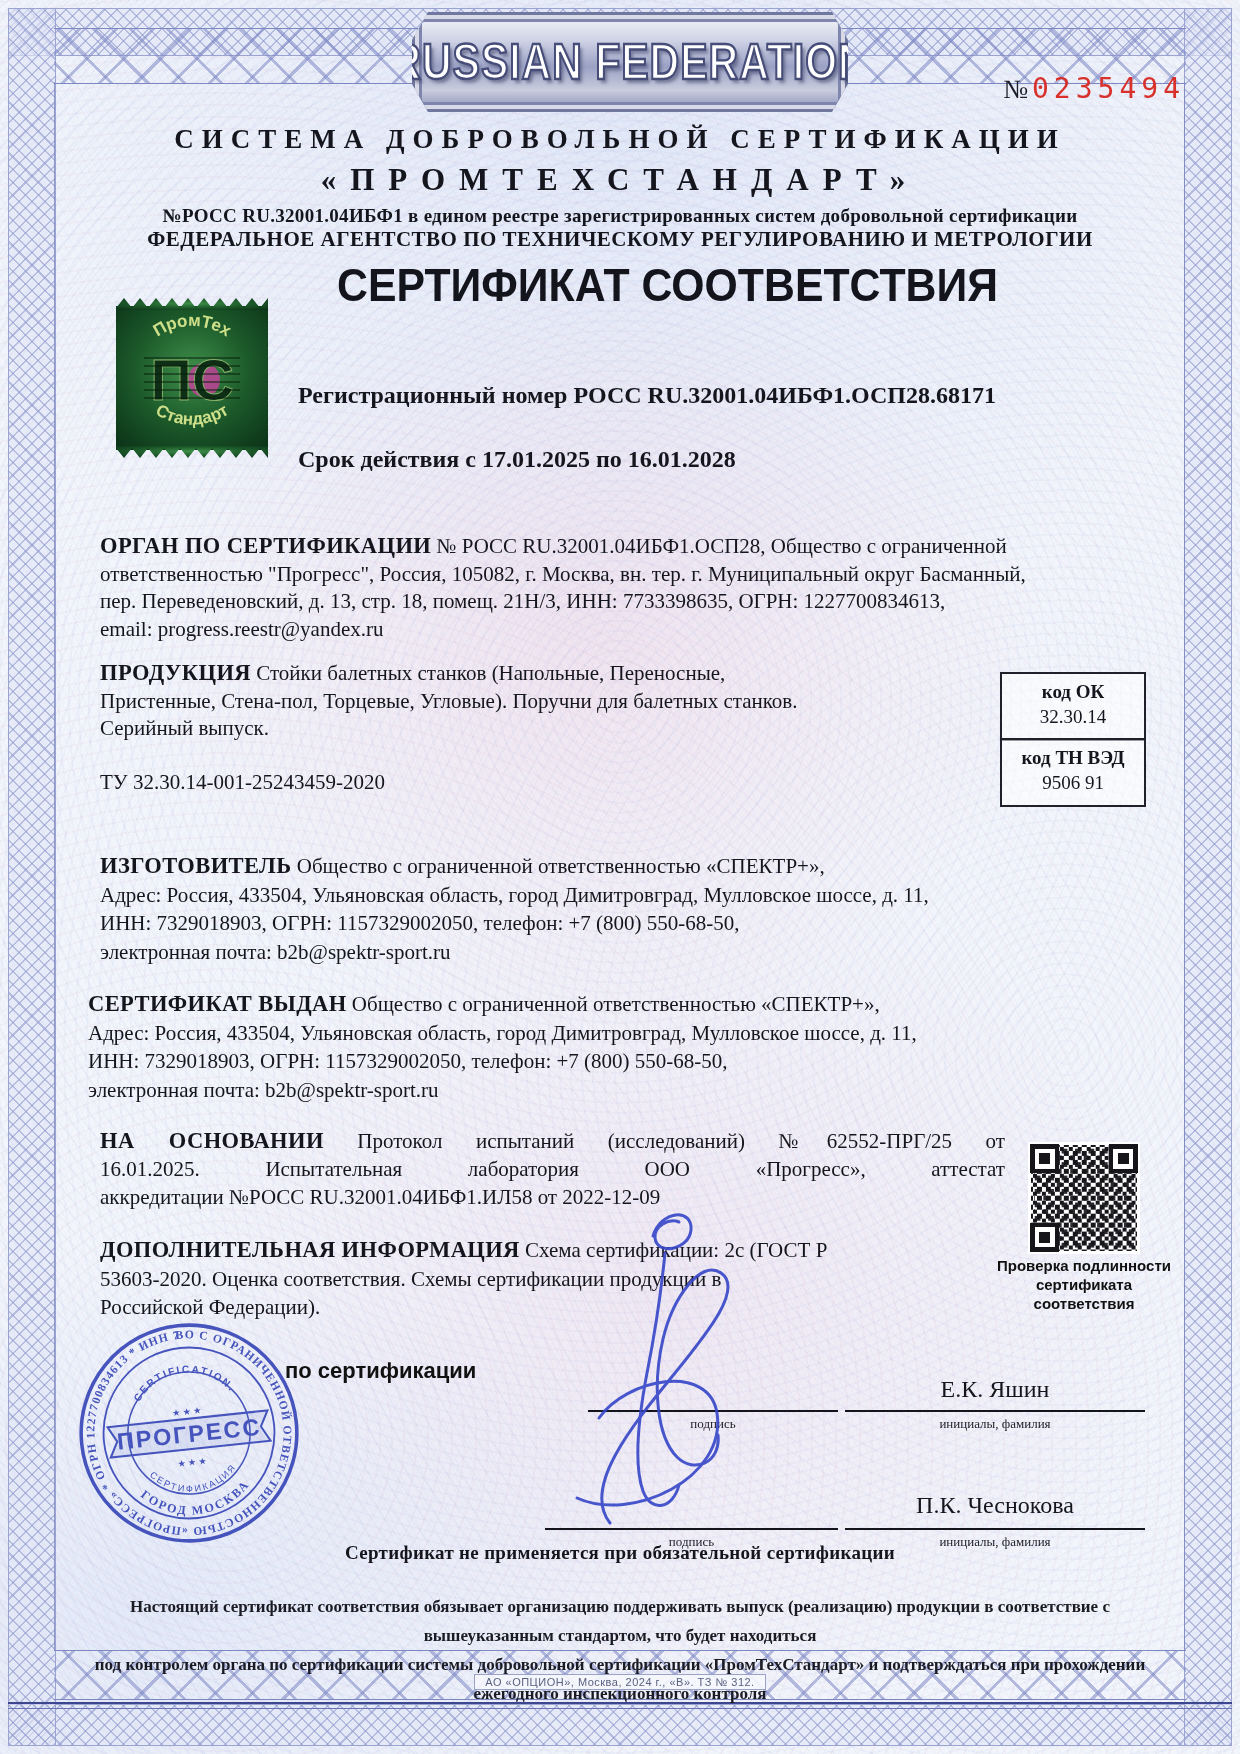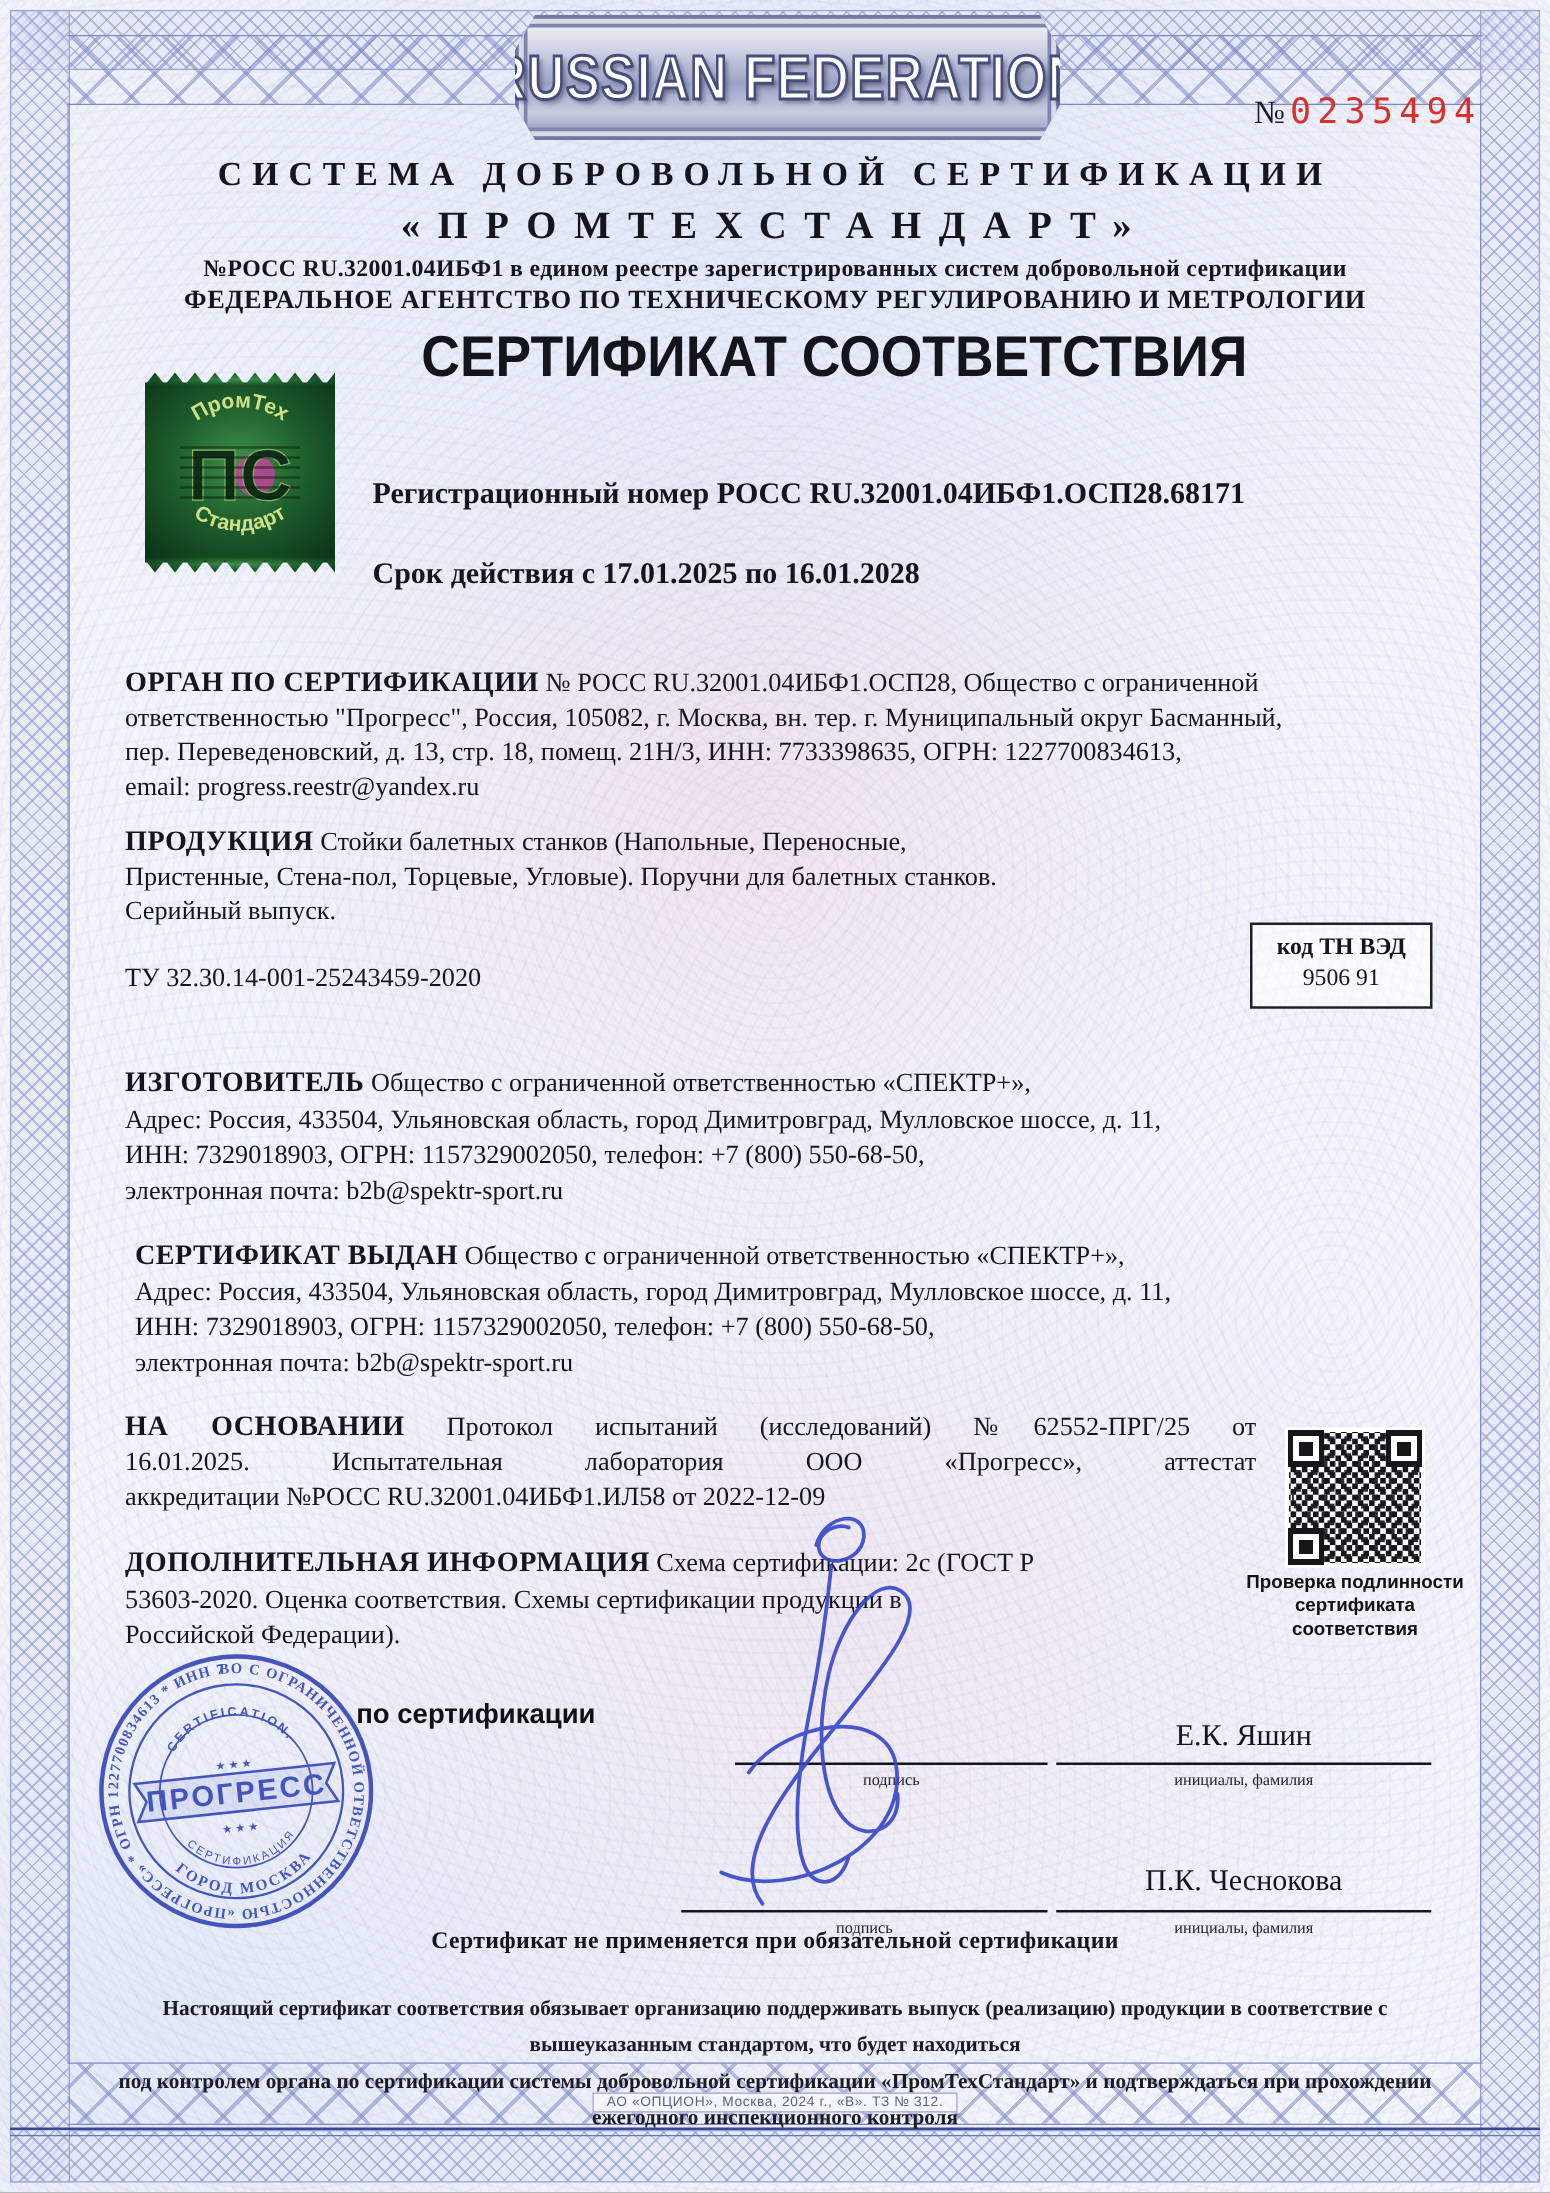--- a/index.html
+++ b/index.html
@@ -158,37 +158,41 @@
     <div class="pline">пер. Переведеновский, д. 13, стр. 18, помещ. 21Н/3, ИНН: 7733398635, ОГРН: 1227700834613,</div>
     <div class="pline">email: progress.reestr@yandex.ru</div>
   </div>
 
   <div class="para" style="left:100px;top:659px;width:890px;">
     <div class="pline"><span class="plabel">ПРОДУКЦИЯ</span><span> Стойки балетных станков (Напольные, Переносные,</span></div>
     <div class="pline">Пристенные, Стена-пол, Торцевые, Угловые). Поручни для балетных станков.</div>
     <div class="pline">Серийный выпуск.</div>
   </div>
 
+  <div class="codebox" style="top:672px;">
+    <div class="cb-label">код  ОК</div>
+    <div class="cb-value">32.30.14</div>
+  </div>
   <div class="codebox" style="top:738px;">
     <div class="cb-label">код ТН ВЭД</div>
     <div class="cb-value">9506 91</div>
   </div>
 
   <div class="para" style="left:100px;top:766px;width:1042px;">
     <div class="pline" style="margin-top:3px;">ТУ 32.30.14-001-25243459-2020</div>
   </div>
 
   <div class="para" style="left:100px;top:852px;width:1042px;line-height:28.5px;">
     <div class="pline"><span class="plabel">ИЗГОТОВИТЕЛЬ</span><span> Общество с ограниченной ответственностью «СПЕКТР+»,</span></div>
     <div class="pline">Адрес: Россия, 433504, Ульяновская область, город Димитровград, Мулловское шоссе, д. 11,</div>
     <div class="pline">ИНН: 7329018903, ОГРН: 1157329002050, телефон: +7 (800) 550-68-50,</div>
     <div class="pline">электронная почта: b2b@spektr-sport.ru</div>
   </div>
 
-  <div class="para" style="left:108px;top:990px;width:1042px;line-height:28.5px;">
+  <div class="para" style="left:88px;top:990px;width:1042px;line-height:28.5px;">
     <div class="pline"><span class="plabel">СЕРТИФИКАТ ВЫДАН</span><span> Общество с ограниченной ответственностью «СПЕКТР+»,</span></div>
     <div class="pline">Адрес: Россия, 433504, Ульяновская область, город Димитровград, Мулловское шоссе, д. 11,</div>
     <div class="pline">ИНН: 7329018903, ОГРН: 1157329002050, телефон: +7 (800) 550-68-50,</div>
     <div class="pline">электронная почта: b2b@spektr-sport.ru</div>
   </div>
 
   <div class="para" style="left:100px;top:1127px;width:905px;line-height:28px;">
     <div class="pline stretch"><span class="plabel">НА  ОСНОВАНИИ</span><span> Протокол испытаний (исследований) №62552-ПРГ/25 от</span></div>
     <div class="pline stretch">16.01.2025. Испытательная лаборатория ООО «Прогресс», аттестат</div>
     <div class="pline">аккредитации №РОСС RU.32001.04ИБФ1.ИЛ58 от 2022-12-09</div>

